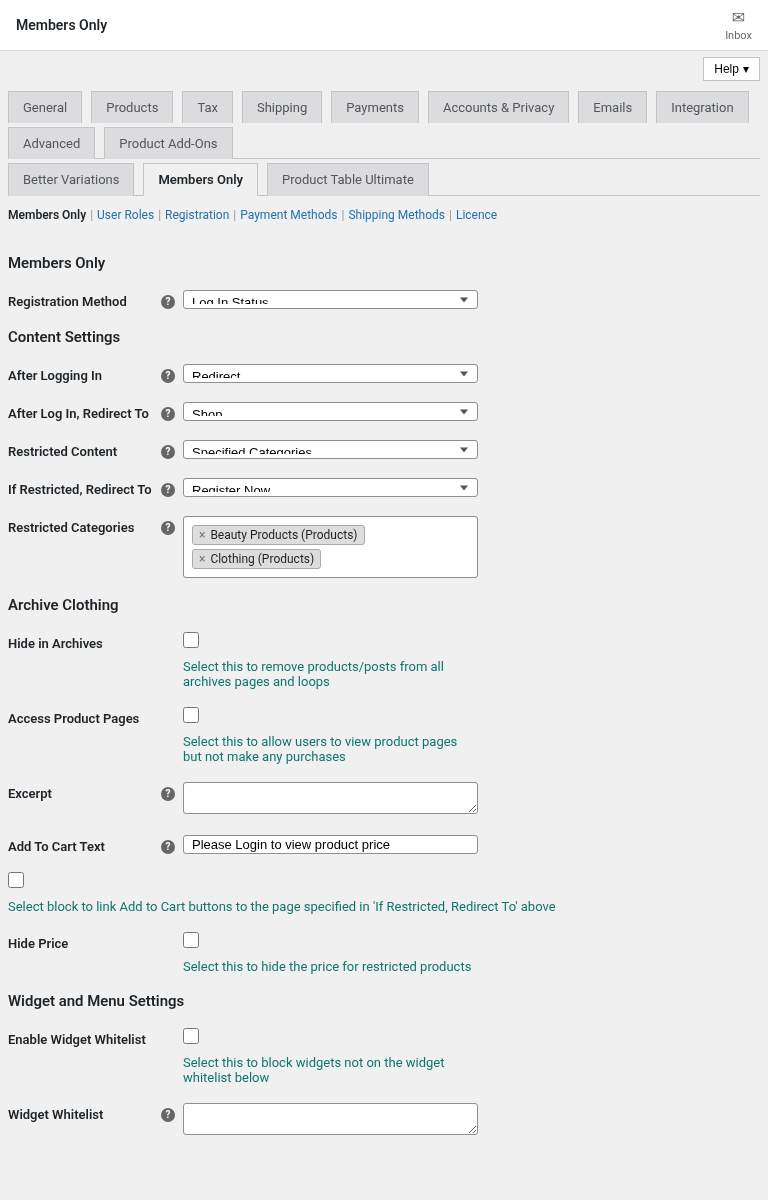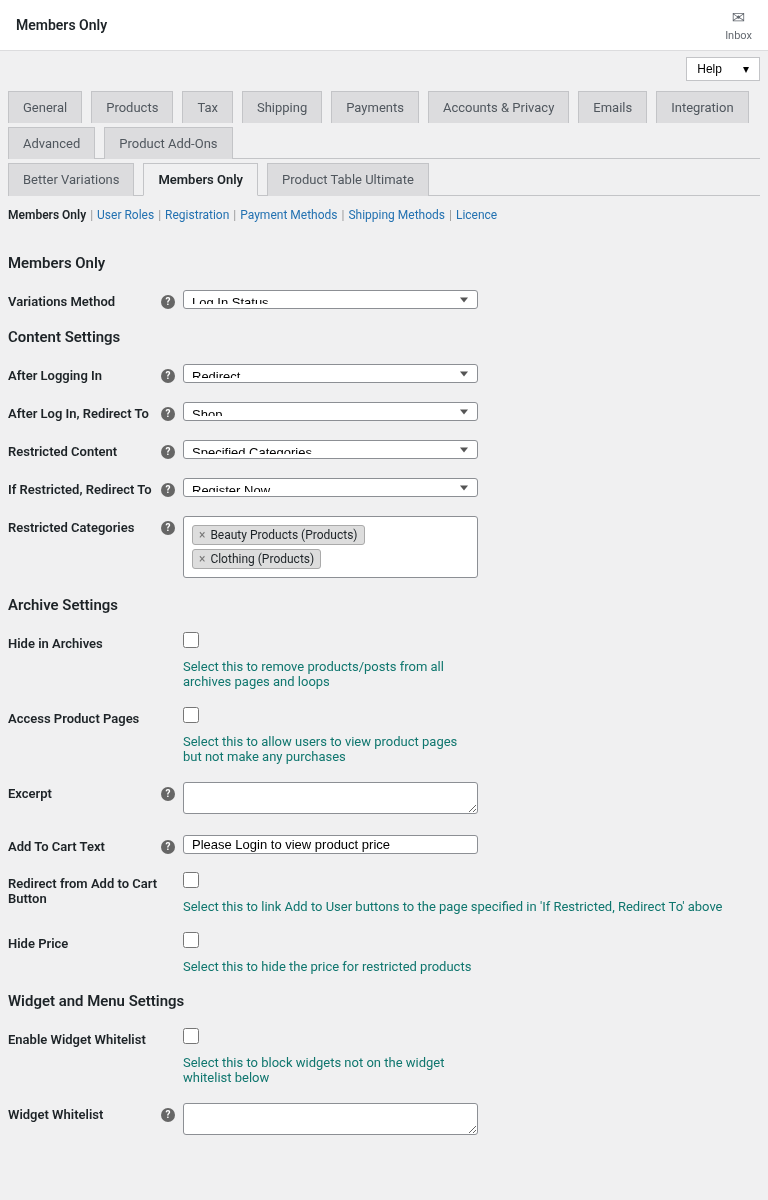--- a/index.html
+++ b/index.html
@@ -2,21 +2,21 @@
 <html><head>
 <meta charset="utf-8">
 <style>
 *{box-sizing:border-box;margin:0;padding:0}
 body{font-family:-apple-system,BlinkMacSystemFont,"Segoe UI",Roboto,sans-serif;background:#f0f0f1;color:#1d2327;font-size:13px}
 .topbar{background:#fff;padding:8px 16px;display:flex;justify-content:space-between;align-items:center;border-bottom:1px solid #dcdcde}
 .topbar h1{font-size:14px;font-weight:600}
 .inbox{text-align:center;font-size:11px;color:#646970}
 .inbox-icon{display:block;font-size:16px;margin-bottom:2px}
 .help-row{display:flex;justify-content:flex-end;padding:6px 8px}
-.help-btn{background:#fff;border:1px solid #c3c4c7;padding:4px 10px;font-size:12px;cursor:pointer;display:flex;align-items:center;gap:21px}
+.help-btn{background:#fff;border:1px solid #c3c4c7;padding:4px 10px;font-size:12px;cursor:pointer;display:flex;align-items:center;gap:4px}
 .tabs-wrap{padding:0 8px}
 .tabs{display:flex;flex-wrap:wrap;gap:5px;border-bottom:1px solid #c3c4c7;margin-top:4px}
 .tab{background:#dcdcde;border:1px solid #c3c4c7;border-bottom:none;padding:8px 14px;margin:0 4px 0 0;font-size:13px;color:#50575e;cursor:pointer;margin-bottom:-1px}
 .tab.active{background:#f0f0f1;border-bottom:1px solid #f0f0f1;color:#1d2327;font-weight:600}
 .subnav{padding:12px 20px 8px 8px;font-size:12px}
 .subnav a{color:#2271b1;text-decoration:none;cursor:pointer}
 .subnav .current{color:#1d2327;font-weight:600}
 .subnav .sep{color:#999;margin:0 4px}
 .content{padding:8px 8px 24px 8px}
 h2.section{font-size:1.15em;font-weight:600;margin:16px 0 12px 0}
@@ -74,21 +74,21 @@
 </div>
 
 <div class="subnav" id="subnav"><span class="current">Members Only</span><span class="sep">|</span><a>User Roles</a><span class="sep">|</span><a>Registration</a><span class="sep">|</span><a>Payment Methods</a><span class="sep">|</span><a>Shipping Methods</a><span class="sep">|</span><a>Licence</a></div>
 
 <div class="content">
 
   <h2 class="section">Members Only</h2>
 
   <div class="form-row">
     <div class="form-label">
-        <span>Variations Method</span>
+        <span>Registration Method</span>
         <span class="help-icon">?</span>
       </div>
     <div class="form-field select-wrap"><select class="select"><option>Log In Status</option></select></div>
   </div>
 
   <h2 class="section">Content Settings</h2>
 
   <div class="form-row">
     <div class="form-label">
         <span>After Logging In</span>
@@ -124,21 +124,21 @@
   <div class="form-row">
     <div class="form-label">
         <span>Restricted Categories</span>
         <span class="help-icon">?</span>
       </div>
     <div class="form-field">
       <div class="tags-input" id="tags-box"><span class="tag"><span class="x">×</span> Beauty Products (Products)</span><span class="tag"><span class="x">×</span> Clothing (Products)</span></div>
     </div>
   </div>
 
-  <h2 class="section">Archive Settings</h2>
+  <h2 class="section">Archive Clothing</h2>
 
   <div class="form-row">
     <div class="form-label">
         <span>Hide in Archives</span>
       </div>
     <div class="form-field">
       <input type="checkbox" class="checkbox" style="">
       <p class="desc">Select this to remove products/posts from all archives pages and loops</p>
     </div>
   </div>
@@ -163,26 +163,23 @@
 
   <div class="form-row">
     <div class="form-label">
         <span>Add To Cart Text</span>
         <span class="help-icon">?</span>
       </div>
     <div class="form-field"><input type="text" class="text-input" value="Please Login to view product price" style=""></div>
   </div>
 
   <div class="form-row">
-    <div class="form-label">
-        <span>Redirect from Add to Cart Button</span>
-      </div>
     <div class="form-field" style="flex:1;max-width:620px">
       <input type="checkbox" class="checkbox" style="">
-      <p class="desc">Select this to link Add to User buttons to the page specified in 'If Restricted, Redirect To' above</p>
+      <p class="desc">Select block to link Add to Cart buttons to the page specified in 'If Restricted, Redirect To' above</p>
     </div>
   </div>
 
   <div class="form-row">
     <div class="form-label">
         <span>Hide Price</span>
       </div>
     <div class="form-field">
       <input type="checkbox" class="checkbox" style="">
       <p class="desc">Select this to hide the price for restricted products</p>

